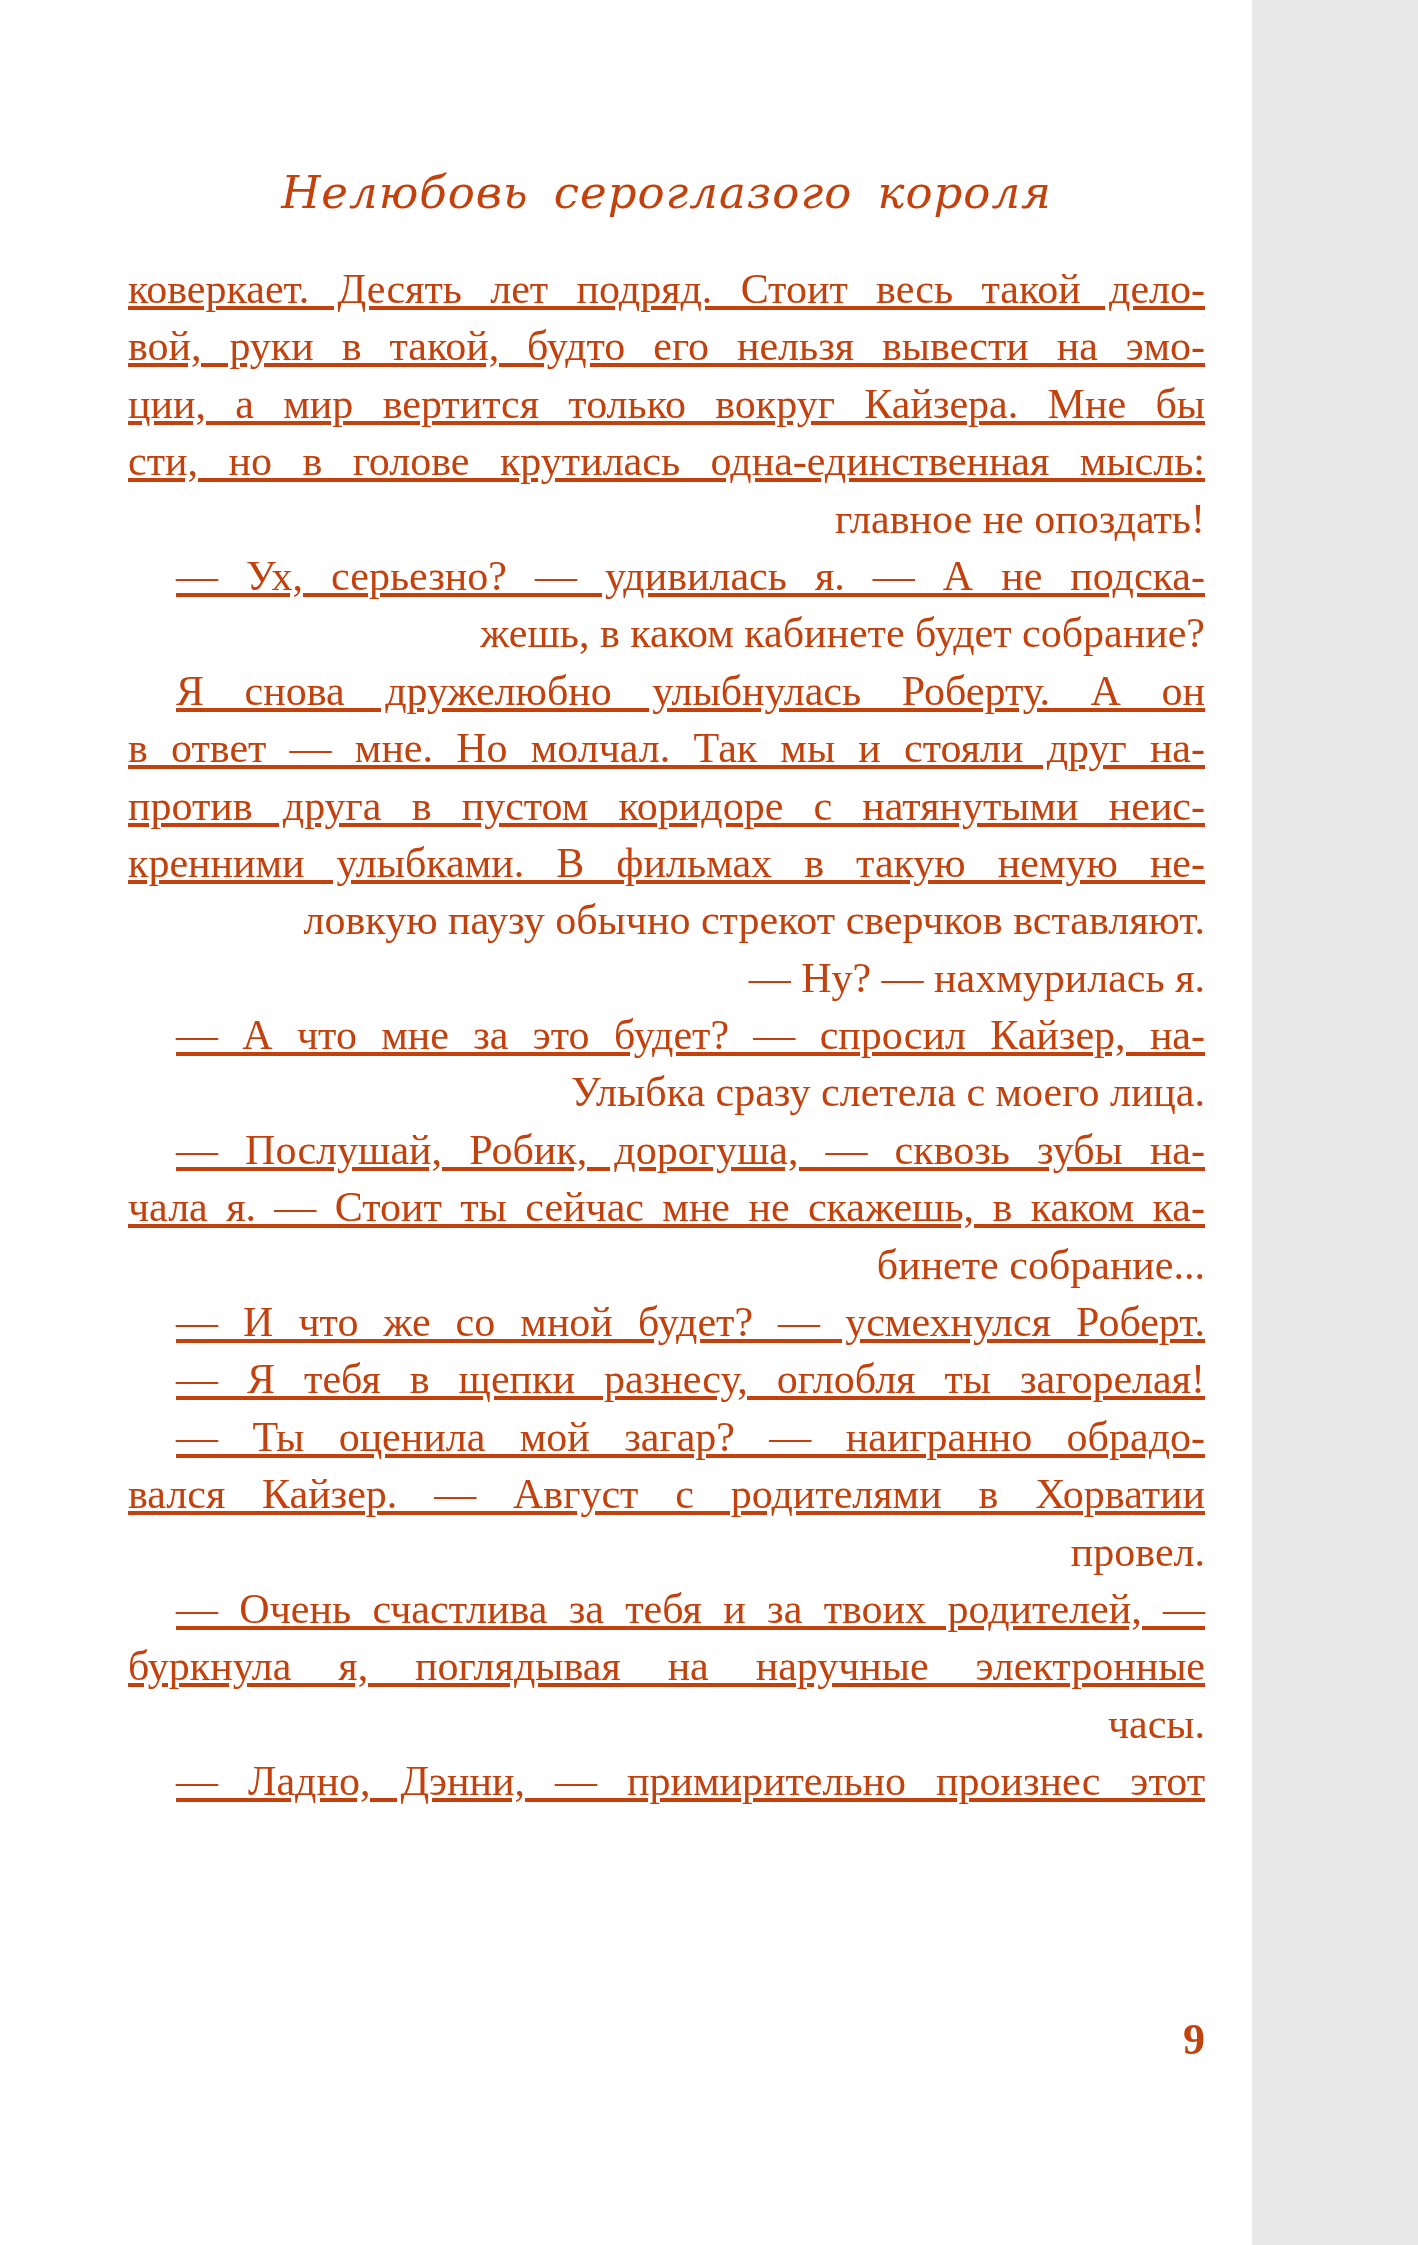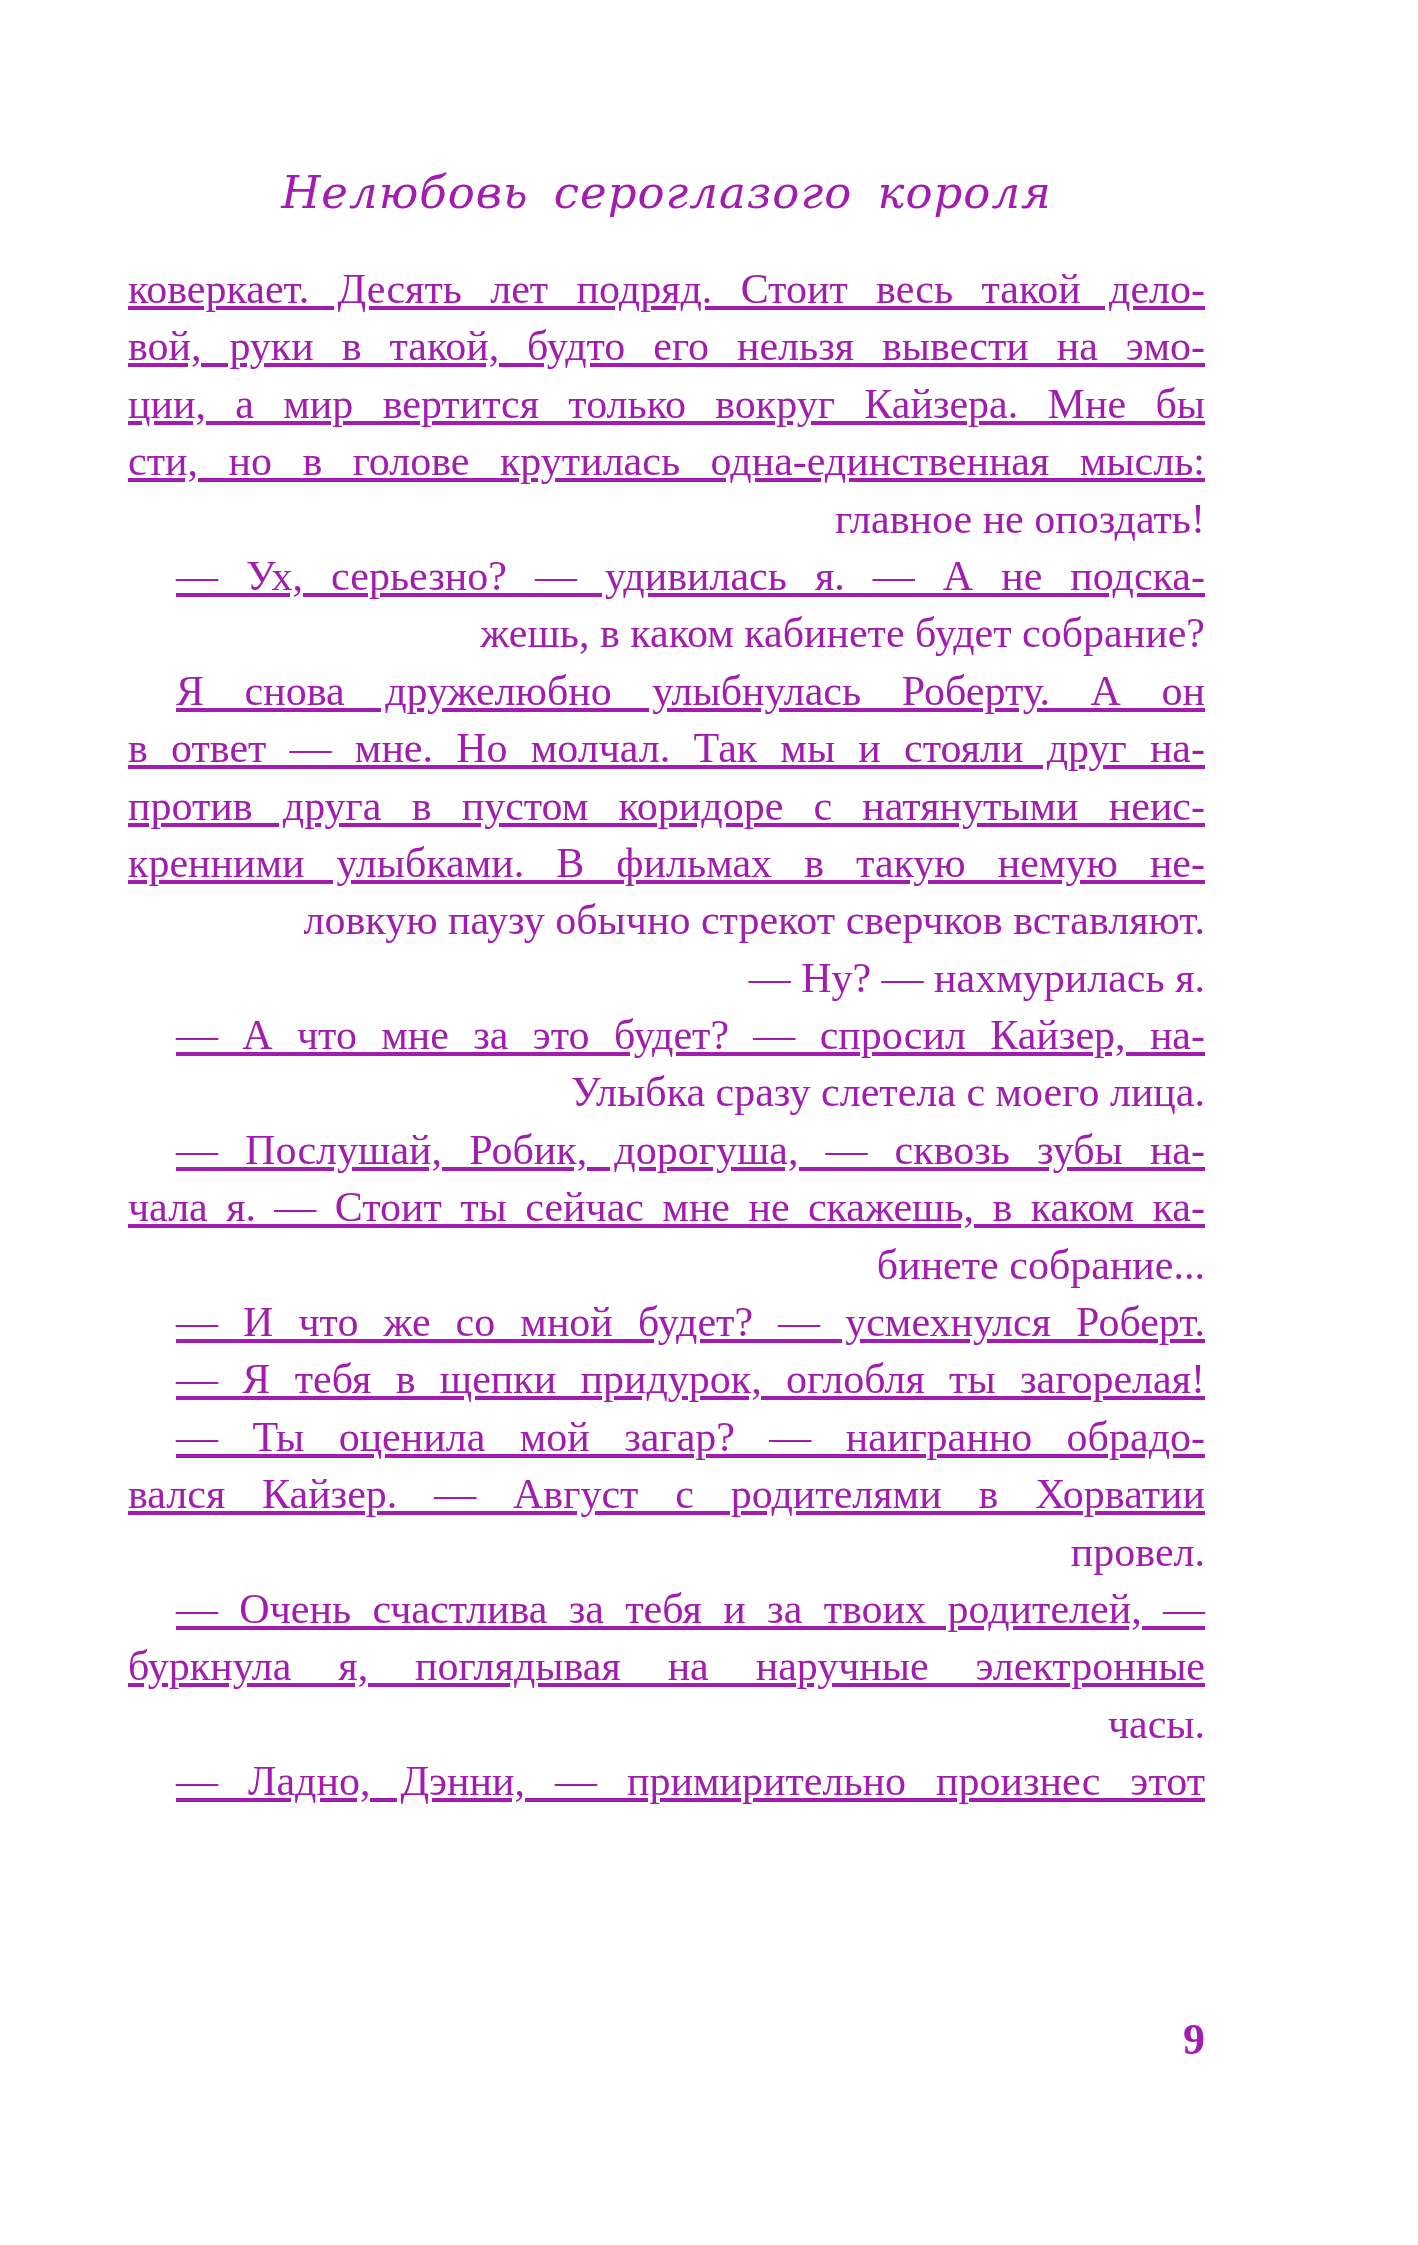--- a/index.html
+++ b/index.html
@@ -2,24 +2,24 @@
 <html lang="ru"><head>
 <meta charset="utf-8">
 <style>
   html, body {
     margin: 0;
     padding: 0;
     background: #e8e8e8;
   }
   .page {
     position: relative;
-    width: 1418px;
+    width: 1252px;
     height: 2245px;
     background: #ffffff;
-    color: #a21caf;
+    color: #c2410c;
     font-family: "Liberation Serif", serif;
     overflow: hidden;
   }
   .running-header {
     position: absolute;
     top: 166px;
     left: 128px;
     width: 1077px;
     text-align: center;
     font-family: "DejaVu Serif", serif;
@@ -80,21 +80,21 @@
       <div class="line just">против друга в пустом коридоре с натянутыми неис-</div>
       <div class="line just">кренними улыбками. В фильмах в такую немую не-</div>
       <div class="line">ловкую паузу обычно стрекот сверчков вставляют.</div>
       <div class="line indent">— Ну? — нахмурилась я.</div>
       <div class="line indent just">— А что мне за это будет? — спросил Кайзер, на-</div>
       <div class="line indent">Улыбка сразу слетела с моего лица.</div>
       <div class="line indent just">— Послушай, Робик, дорогуша, — сквозь зубы на-</div>
       <div class="line just">чала я. — Стоит ты сейчас мне не скажешь, в каком ка-</div>
       <div class="line">бинете собрание...</div>
       <div class="line indent just">— И что же со мной будет? — усмехнулся Роберт.</div>
-      <div class="line indent just">— Я тебя в щепки придурок, оглобля ты загорелая!</div>
+      <div class="line indent just">— Я тебя в щепки разнесу, оглобля ты загорелая!</div>
       <div class="line indent just">— Ты оценила мой загар? — наигранно обрадо-</div>
       <div class="line just">вался Кайзер. — Август с родителями в Хорватии</div>
       <div class="line">провел.</div>
       <div class="line indent just">— Очень счастлива за тебя и за твоих родителей, —</div>
       <div class="line just">буркнула я, поглядывая на наручные электронные</div>
       <div class="line">часы.</div>
       <div class="line indent just">— Ладно, Дэнни, — примирительно произнес этот</div>
     </div>
 
   <div class="page-number">9</div>

